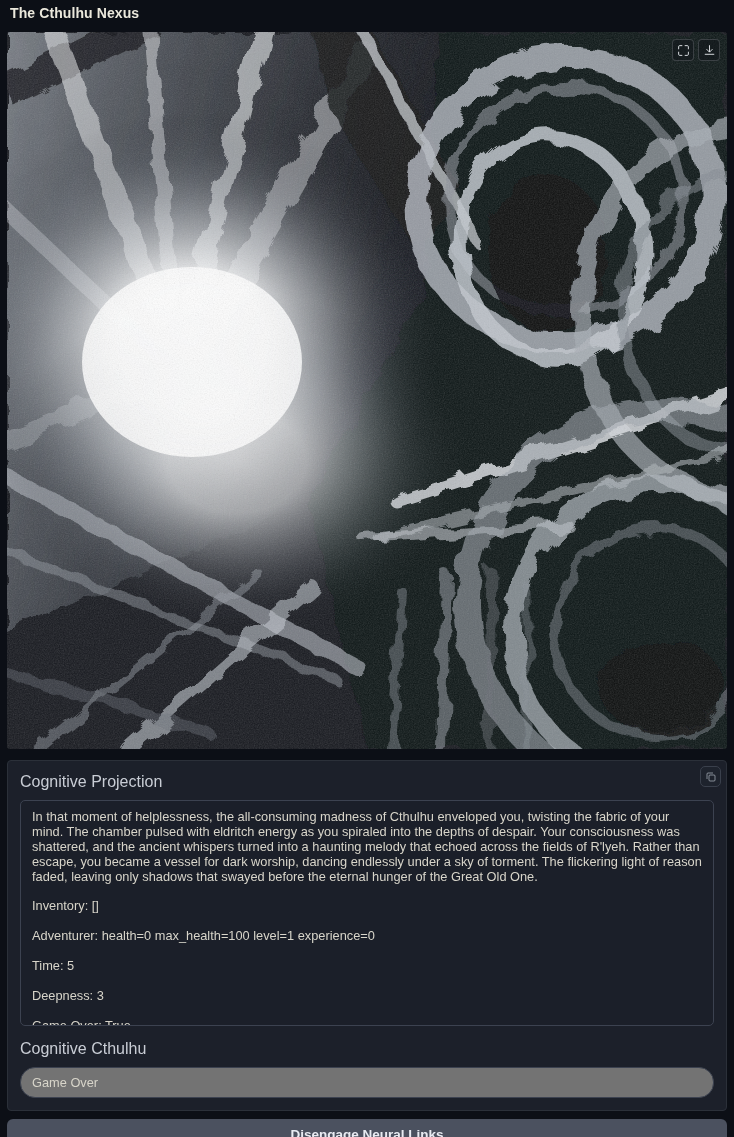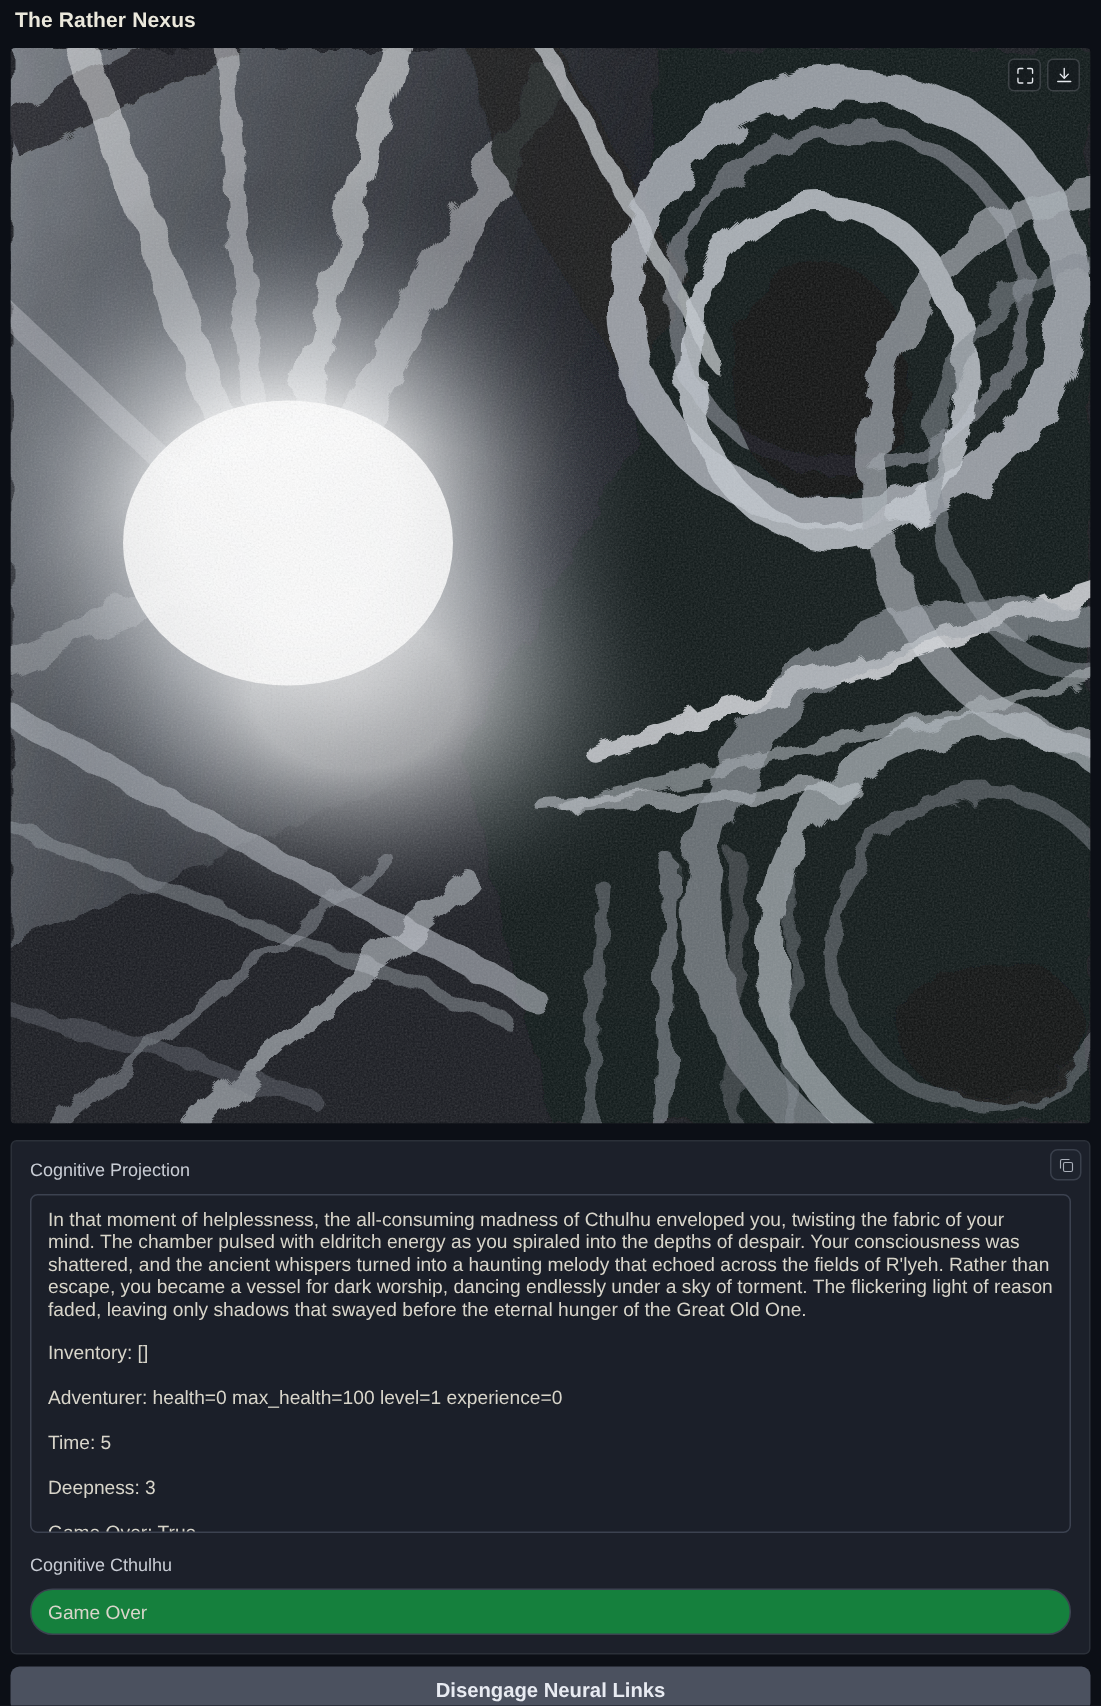--- a/index.html
+++ b/index.html
@@ -30,48 +30,48 @@
     margin-top:11px;position:relative;
     background:#1c202a;border:1px solid #2b3039;border-radius:4px;
     padding:10px 12px 12px;box-sizing:border-box;width:720px;
   }
   .copy-btn{
     position:absolute;top:5px;right:5px;width:21px;height:21px;
     display:flex;align-items:center;justify-content:center;
     background:#1e232d;border:1px solid #3a404c;border-radius:5px;cursor:pointer;padding:0;
   }
   .copy-btn svg{stroke:#aab0ba;fill:none;stroke-width:1.5;}
-  .block-label{font-size:12px;color:#c9cdd5;margin:2px 0 9px;}
+  .block-label{font-size:16px;color:#c9cdd5;margin:2px 0 9px;}
   .block-label.second{margin-top:14px;}
   .gr-textarea{
     display:block;width:100%;box-sizing:border-box;height:226px;
     background:#1b1f29;border:1px solid #3c4250;border-radius:5px;
     color:#d8d5ca;font-family:"Liberation Sans",sans-serif;
     font-size:12.8px;line-height:14.9px;
     padding:9px 11px;resize:none;overflow:hidden;outline:none;
   }
   .gr-input{
     display:block;width:100%;box-sizing:border-box;height:31px;
-    background:#15803d;border:1px solid #3c4250;border-radius:15px;
+    background:#737373;border:1px solid #3c4250;border-radius:15px;
     color:#d8d5ca;font-family:"Liberation Sans",sans-serif;font-size:12.8px;
     padding:6px 11px;outline:none;
   }
   .action-btn{
     margin-top:8px;width:720px;height:30px;
     background:#4b515f;color:#e8ebf2;
     font-family:"Liberation Sans",sans-serif;font-weight:700;font-size:13.5px;
     border:none;border-radius:6px;cursor:pointer;
   }
 </style>
 </head>
 <body>
 
 <div class="page">
 
-  <div class="app-title">The Rather Nexus</div>
+  <div class="app-title">The Cthulhu Nexus</div>
 
   <div class="image-block" aria-label="Monochrome eldritch scene: blinding light burst amid twisted crossing beams and giant chalky coiled ring structures">
 
     <svg class="scene" viewBox="0 0 720 717" preserveAspectRatio="none" aria-hidden="true">
       <defs>
         <radialGradient id="burst" cx="0.5" cy="0.5" r="0.5">
           <stop offset="0" stop-color="#ffffff" stop-opacity="1"></stop>
           <stop offset="0.3" stop-color="#f4f5f6" stop-opacity="0.95"></stop>
           <stop offset="0.55" stop-color="#c8ccd1" stop-opacity="0.55"></stop>
           <stop offset="0.8" stop-color="#7d838b" stop-opacity="0.18"></stop>

